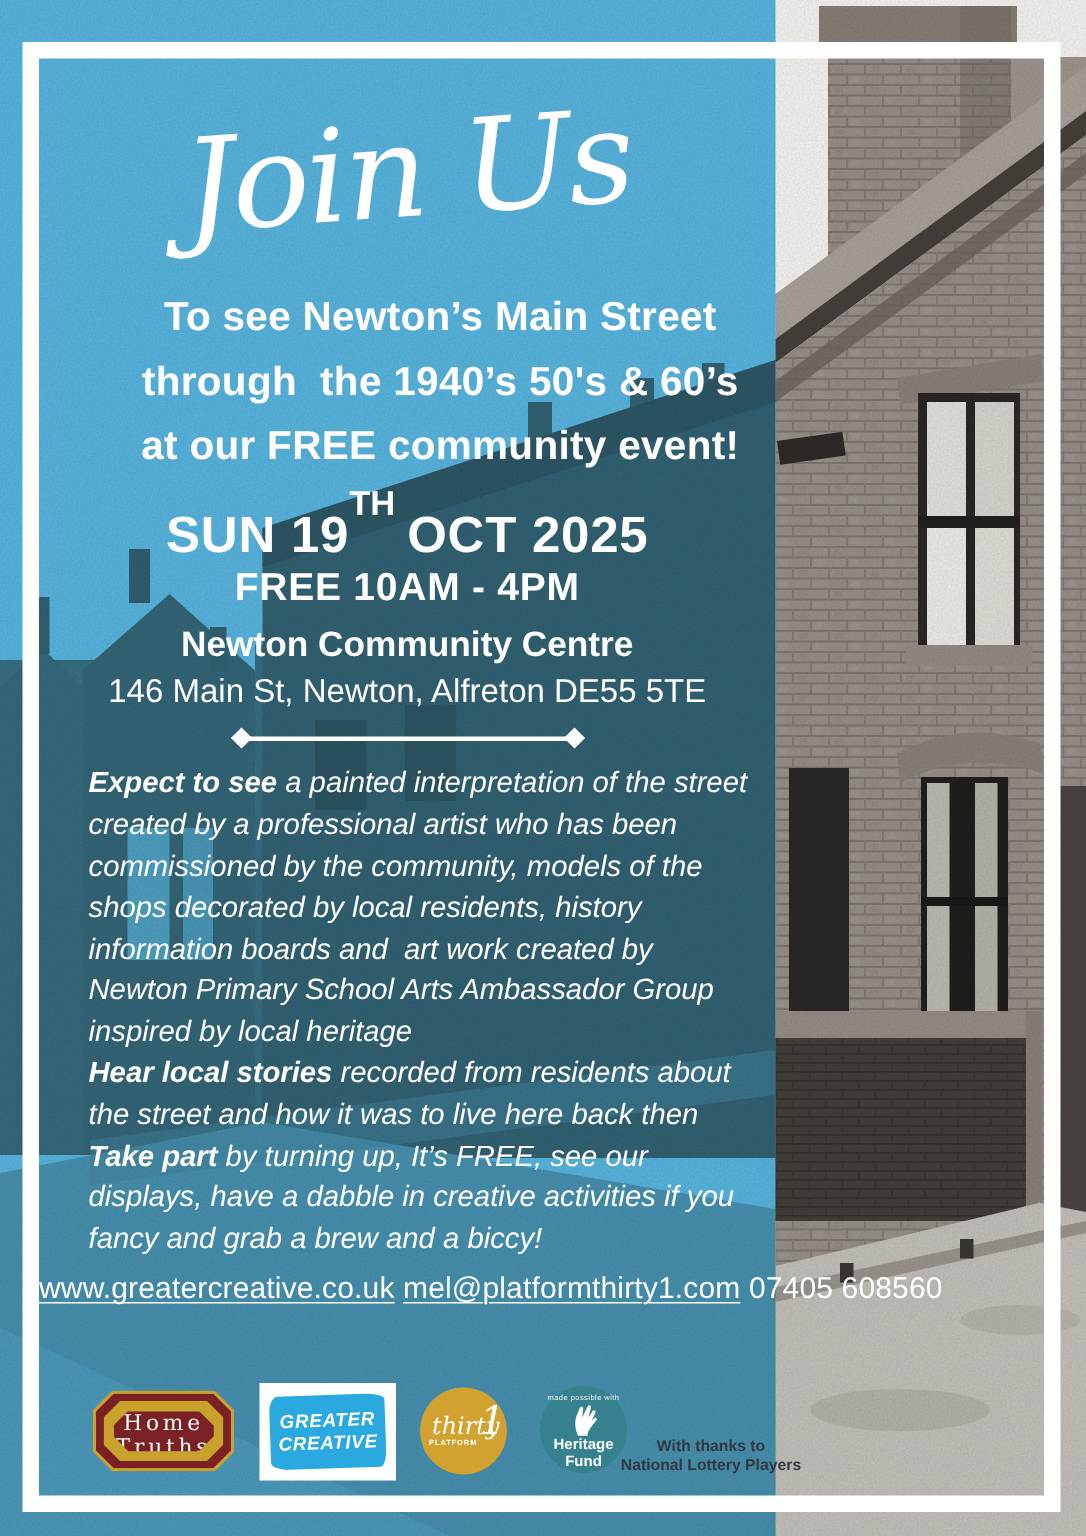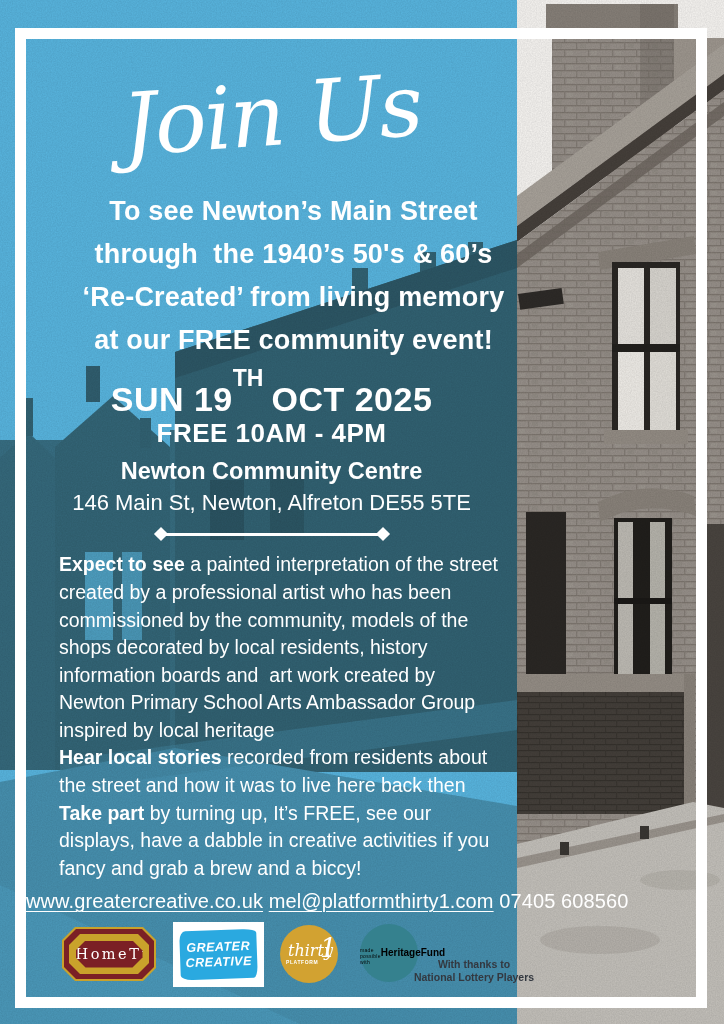--- a/index.html
+++ b/index.html
@@ -31,56 +31,56 @@
   .date-line { margin-top:10px; font-weight:700; font-size:34px; line-height:38px; letter-spacing:0.5px; white-space:nowrap; }
   .date-line sup { font-size:23px; position:relative; top:-13px; letter-spacing:0; }
   .date-suffix { margin-left:8px; }
   .open-line { font-weight:700; font-size:26px; line-height:30px; letter-spacing:0.5px; }
   .venue { margin-top:9px; font-weight:700; font-size:23.5px; line-height:28px; }
   .address { margin-top:4px; font-weight:400; font-size:22px; line-height:27px; }
   .divider { margin-top:13px; display:flex; align-items:center; justify-content:center; }
   .divider .line { width:212px; height:3px; background:#ffffff; }
   .divider .diamond { width:10px; height:10px; background:#ffffff; transform:rotate(45deg); }
   .body-text { margin:12px 0 0 33px; width:440px; text-align:left; font-size:19.5px; line-height:27.6px; font-weight:400; }
-  .body-text p { margin:0; }
+  .body-text p { margin:0;font-style:italic; }
   .body-text b { font-weight:700; }
   .contact { margin-top:9px; font-size:20px; line-height:20px; white-space:nowrap; letter-spacing:0.1px; }
   .contact .link { text-decoration:underline; text-underline-offset:3px; text-decoration-thickness:1px; }
   .logos { position:absolute; left:26px; top:918px; width:491px; height:76px; z-index:4; }
 
   
   .ht-badge { position:absolute; left:36px; top:9px; width:94px; height:54px; background:#c9a22b;
     clip-path:polygon(13px 0, calc(100% - 13px) 0, 100% 13px, 100% calc(100% - 13px), calc(100% - 13px) 100%, 13px 100%, 0 calc(100% - 13px), 0 13px); }
   .ht-mid { position:absolute; inset:2px; background:#7b2025;
     clip-path:polygon(12px 0, calc(100% - 12px) 0, 100% 12px, 100% calc(100% - 12px), calc(100% - 12px) 100%, 12px 100%, 0 calc(100% - 12px), 0 12px); }
   .ht-ring { position:absolute; inset:5px; background:#c9a22b;
     clip-path:polygon(11px 0, calc(100% - 11px) 0, 100% 11px, 100% calc(100% - 11px), calc(100% - 11px) 100%, 11px 100%, 0 calc(100% - 11px), 0 11px); }
   .ht-core { position:absolute; inset:6.5px; background:#7b2025;
     clip-path:polygon(10px 0, calc(100% - 10px) 0, 100% 10px, 100% calc(100% - 10px), calc(100% - 10px) 100%, 10px 100%, 0 calc(100% - 10px), 0 10px);
-    display:flex; flex-direction:row; align-items:center; justify-content:flex-start;
+    display:flex; flex-direction:column; align-items:center; justify-content:flex-start;
     font-family:"DejaVu Serif", serif; font-size:14.5px; line-height:16px; letter-spacing:2.5px; color:#fff; }
 
   
   .gc-card { position:absolute; left:147px; top:4px; width:91px; height:65px; background:#ffffff;
     display:flex; align-items:center; justify-content:center; }
   .gc-brush { width:77px; height:49px; background:#2aa9e0; transform:rotate(-2deg);
     border-radius:6px 14px 4px 12px / 10px 4px 12px 5px;
     display:flex; flex-direction:column; align-items:center; justify-content:center;
     color:#fff; font-weight:700; font-style:italic; font-size:12.5px; line-height:15px; letter-spacing:0.5px; }
 
   
   .t1-circle { position:absolute; left:254px; top:7px; width:58px; height:58px; border-radius:50%;
     background:#d2a231; color:#fff; }
   .t1-script { position:absolute; left:8px; top:16px; font-family:"DejaVu Serif", serif; font-style:italic; font-size:16px; }
   .t1-num { position:absolute; left:40px; top:8px; font-family:"DejaVu Serif", serif; font-style:italic; font-size:26px; }
   .t1-sub { position:absolute; left:6px; top:34px; font-size:5px; letter-spacing:0.6px; font-weight:700; }
 
   
   .hf-circle { position:absolute; left:334px; top:6px; width:58px; height:58px; border-radius:50%;
-    background:#35818e; color:#000000; display:flex; align-items:center; }
+    background:#35818e; color:#ffffff; display:flex; flex-direction:column; align-items:center; }
   .hf-top { font-size:5px; margin-top:5px; letter-spacing:0.3px; opacity:0.95; }
   .hf-name { font-size:10px; font-weight:700; line-height:10.5px; text-align:center; }
 
   .thanks { position:absolute; left:382px; top:40px; width:132px; text-align:center;
     color:#333840; font-size:10.5px; line-height:13px; font-weight:700; }
 </style>
 </head>
 <body>
 
 <div class="poster">
@@ -181,21 +181,20 @@
 
   <div class="blue-overlay"></div>
   <div class="frame"></div>
 
   <div class="content">
     <div class="joinus">Join Us</div>
 
     <div class="headline">
       <div>To see Newton’s Main Street</div>
       <div>through &nbsp;the 1940’s 50's &amp; 60’s</div>
-      <div>‘Re-Created’ from living memory</div>
       <div>at our FREE community event!</div>
     </div>
 
     <div class="date-line"><span>SUN 19</span><sup>TH</sup><span class="date-suffix">OCT 2025</span></div>
     <div class="open-line">FREE 10AM - 4PM</div>
     <div class="venue">Newton Community Centre</div>
     <div class="address">146 Main St, Newton, Alfreton DE55 5TE</div>
 
     <div class="divider">
       <span class="diamond"></span>

